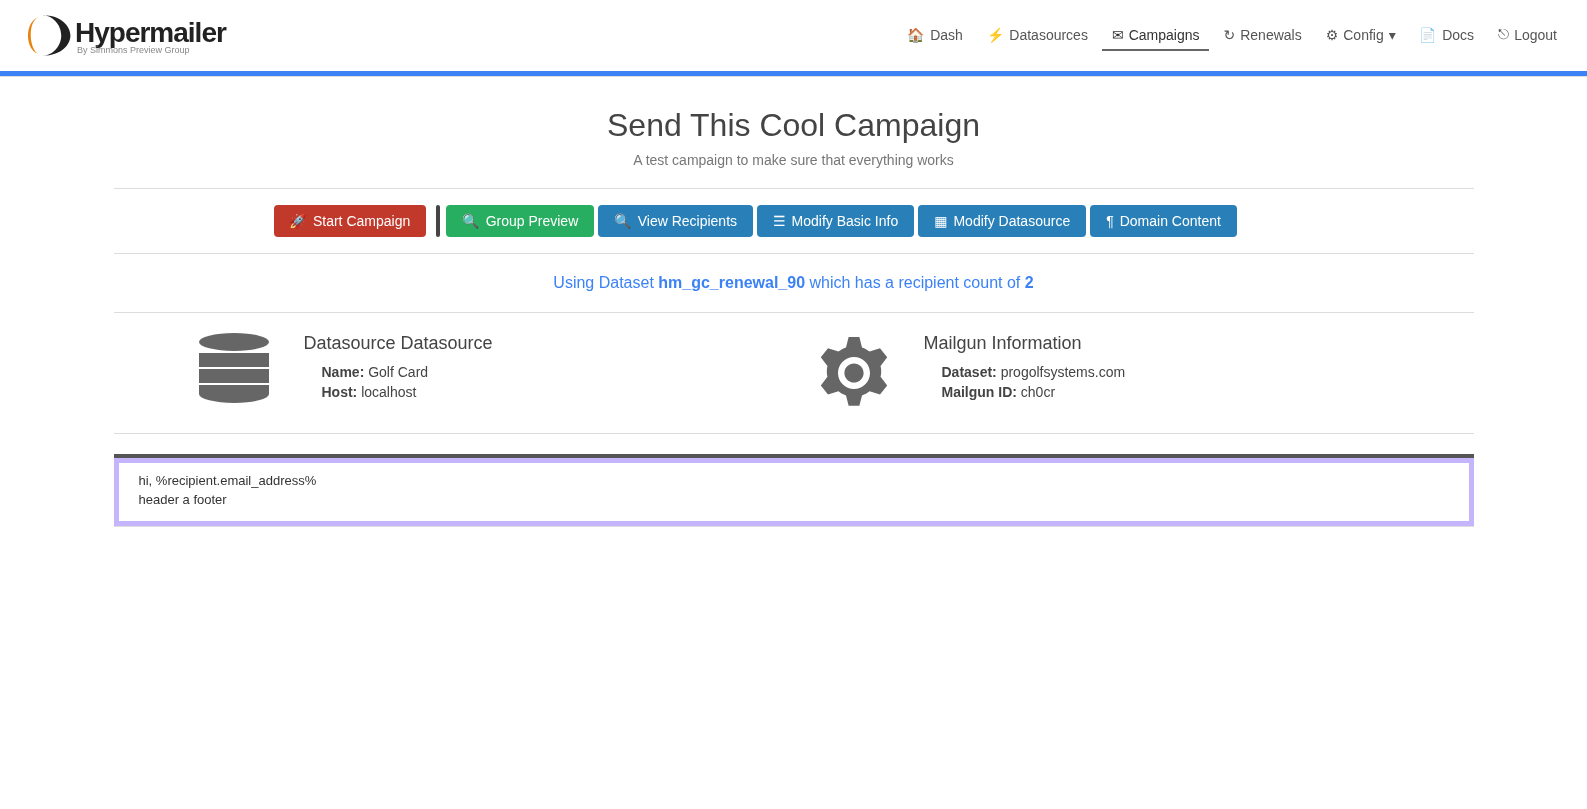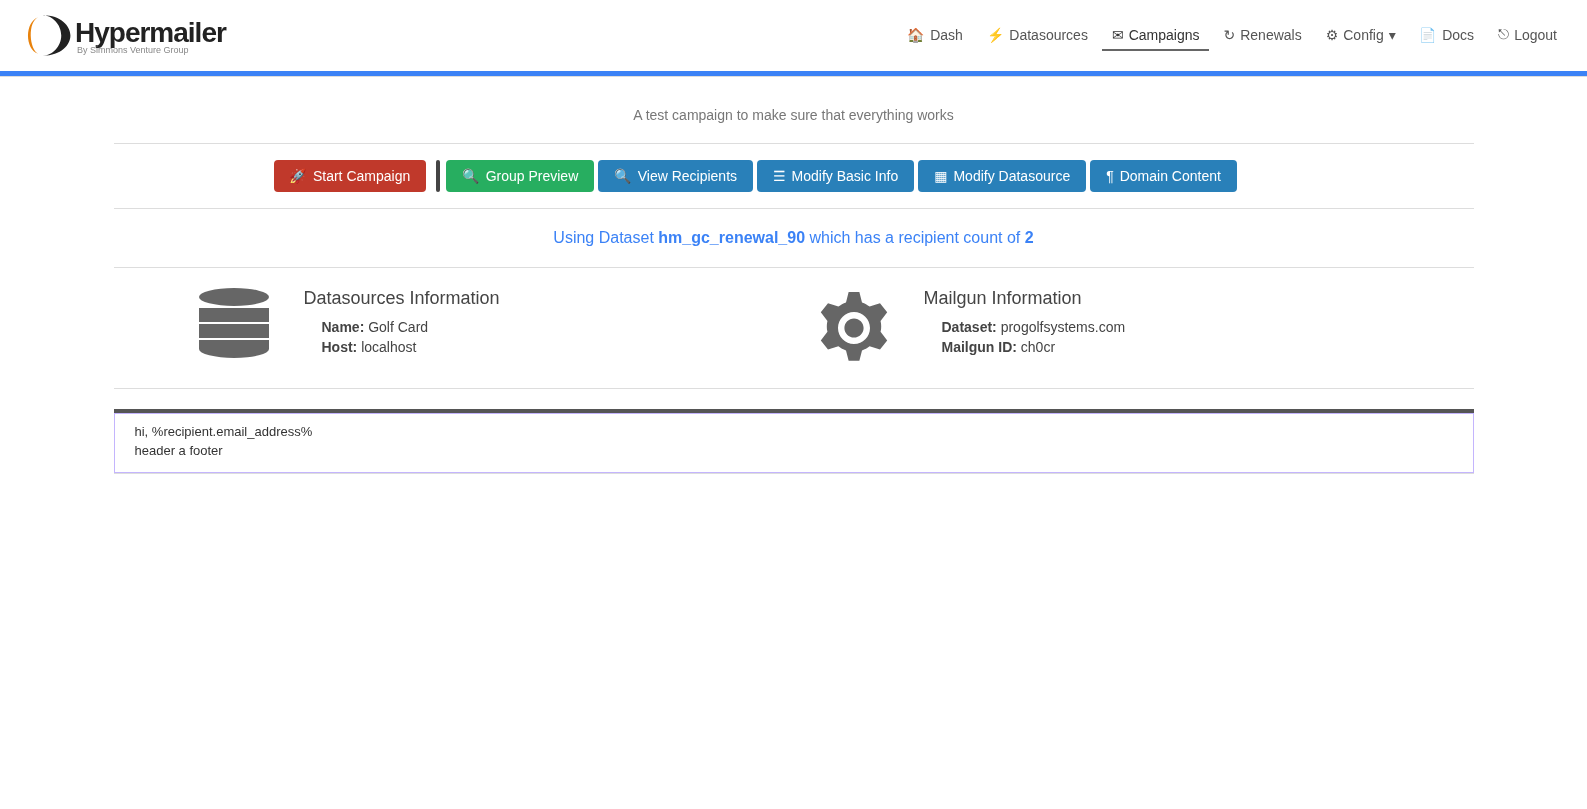--- a/index.html
+++ b/index.html
@@ -146,21 +146,21 @@
     }
     .info-content p strong { font-weight: bold; padding-left: 18px; }
 
     
     .email-preview {
       background: #555;
       margin: 20px 0 0;
       height: 4px;
     }
     .email-body {
-      border: 1px solid #c4b5fd;
+      border: 5px solid #c4b5fd;
       margin: 0 0 0;
       padding: 10px 20px;
       font-size: 13px;
       color: #333;
       background: #fff;
       min-height: 60px;
     }
     .email-body-line {
       display: block;
       margin-bottom: 4px;
@@ -222,21 +222,21 @@
 <nav>
   <div class="logo-area">
     <svg class="logo-svg" viewBox="0 0 60 60">
 
       <path d="M20 10 C5 15, 5 45, 20 50 C10 45, 8 15, 20 10Z" fill="#e8820c"></path>
 
       <path d="M25 8 C45 8, 55 20, 55 30 C55 40, 45 52, 25 52 C35 52, 45 42, 45 30 C45 18, 35 8, 25 8Z" fill="#222"></path>
     </svg>
     <div>
       <span class="logo-text">Hypermailer</span>
-      <span class="logo-sub">By Simmons Venture Group</span>
+      <span class="logo-sub">By Simmons Preview Group</span>
     </div>
   </div>
   <div class="nav-links">
     <a class="nav-link" href="#">
       <span>🏠</span>
       <span>Dash</span>
     </a>
     <a class="nav-link" href="#">
       <span>⚡</span>
       <span>Datasources</span>
@@ -263,20 +263,21 @@
       <span>Logout</span>
     </a>
   </div>
 </nav>
 
 <hr class="divider">
 
 <div class="main-container">
 
   <div class="page-header">
+    <h1 class="page-title">Send This Cool Campaign</h1>
     <p class="page-subtitle">A test campaign to make sure that everything works</p>
   </div>
 
   <hr class="divider">
 
   <div class="toolbar">
     <button class="btn btn-danger">
       <span>🚀</span>
       <span>Start Campaign</span>
     </button>
@@ -317,21 +318,21 @@
   <div class="info-row">
 
     <div class="info-section">
       <div class="db-icon">
         <div class="db-top"></div>
         <div class="db-mid"></div>
         <div class="db-mid2"></div>
         <div class="db-bot"></div>
       </div>
       <div class="info-content">
-        <h3>Datasources Information</h3>
+        <h3>Datasource Datasource</h3>
         <p>
           <strong>Name:</strong>
           <span>Golf Card</span>
         </p>
         <p>
           <strong>Host:</strong>
           <span>localhost</span>
         </p>
       </div>
     </div>

